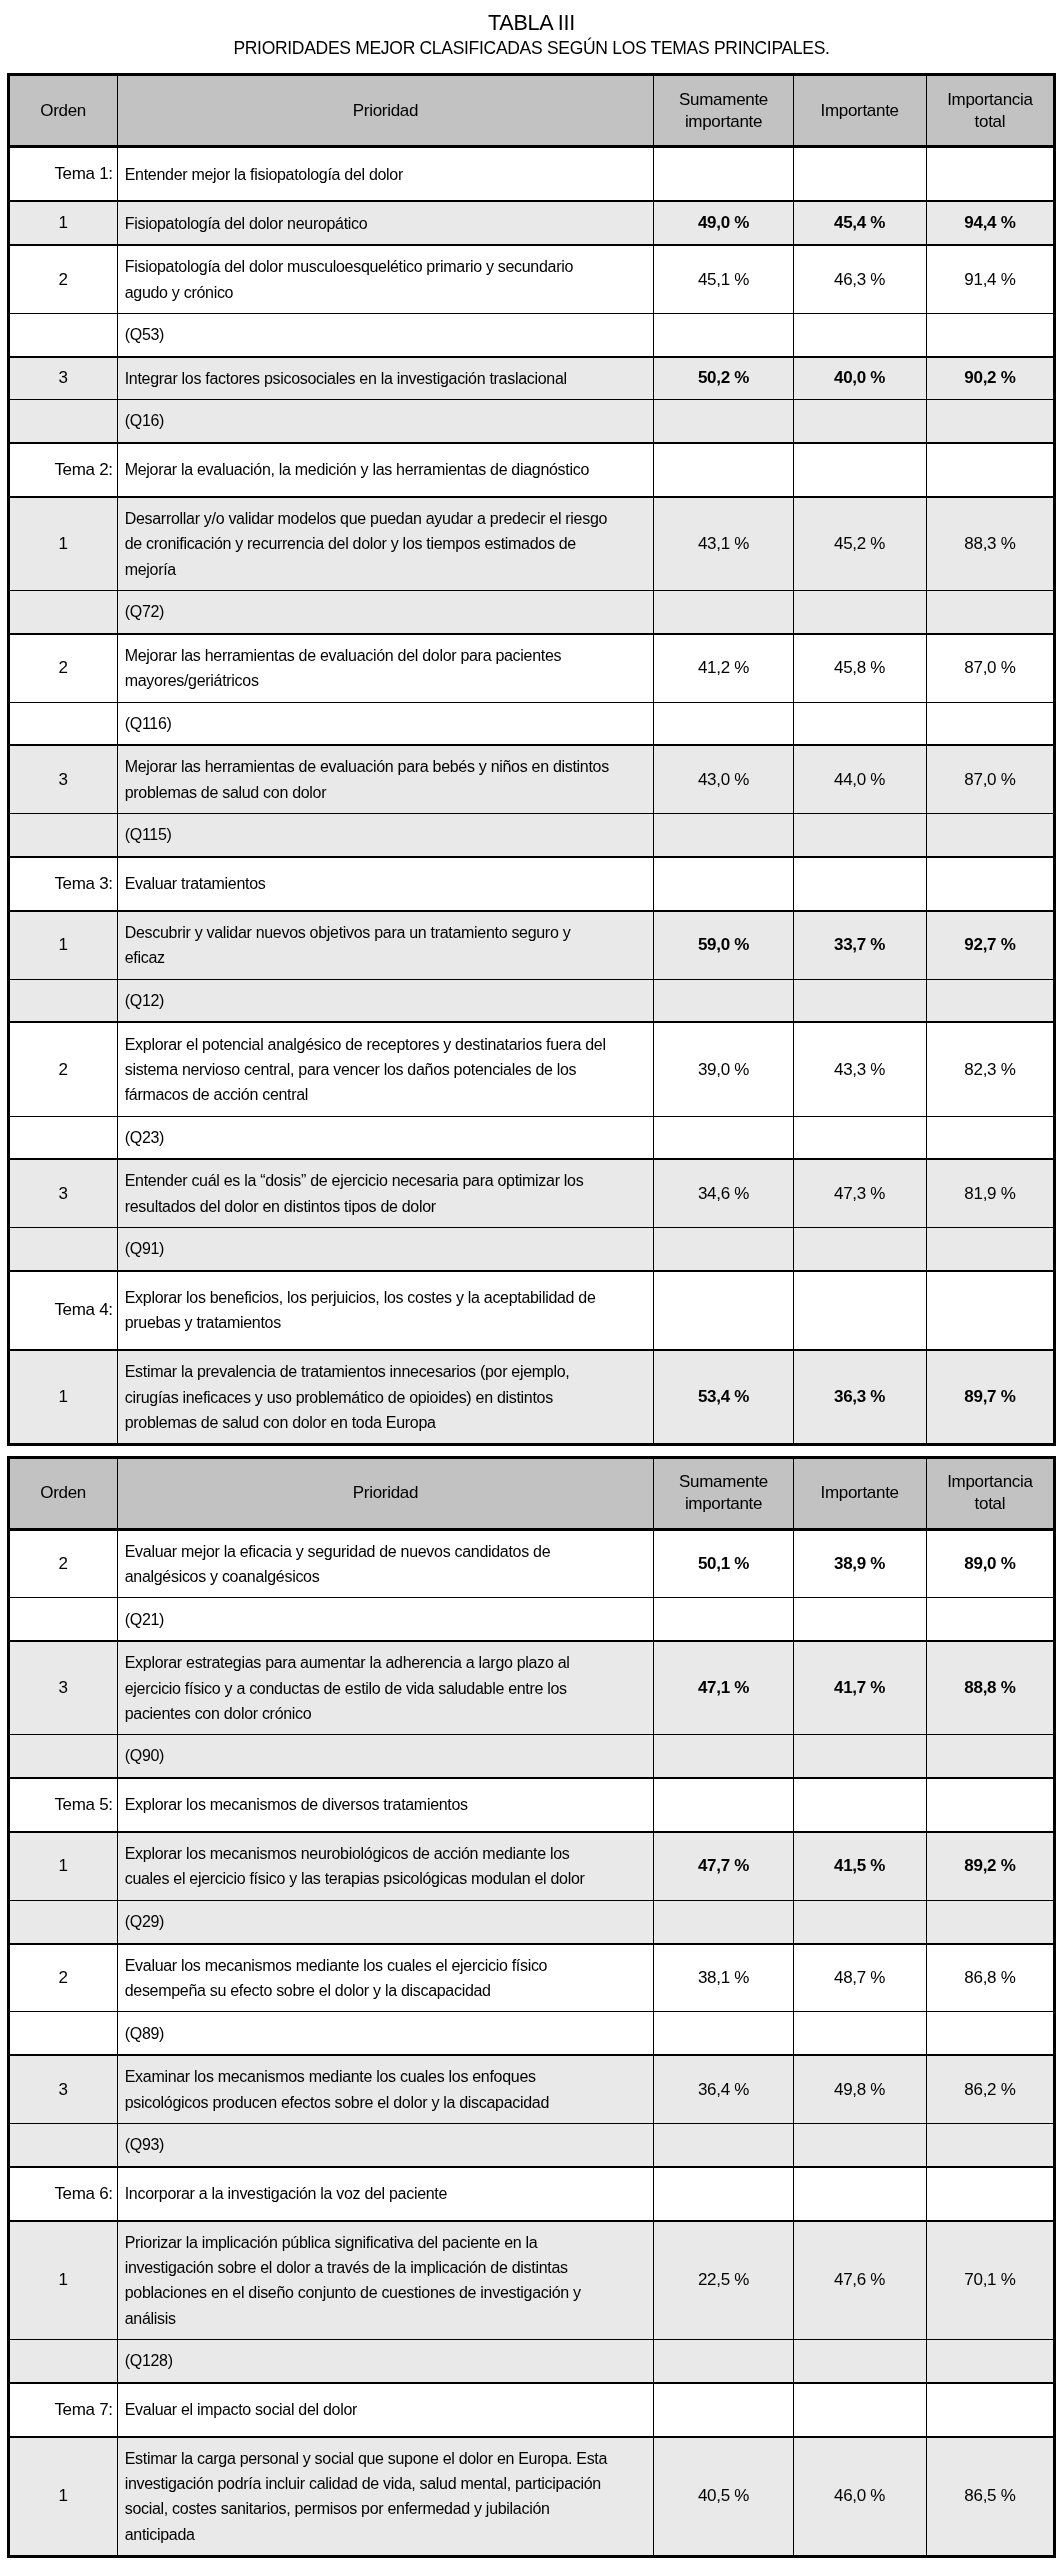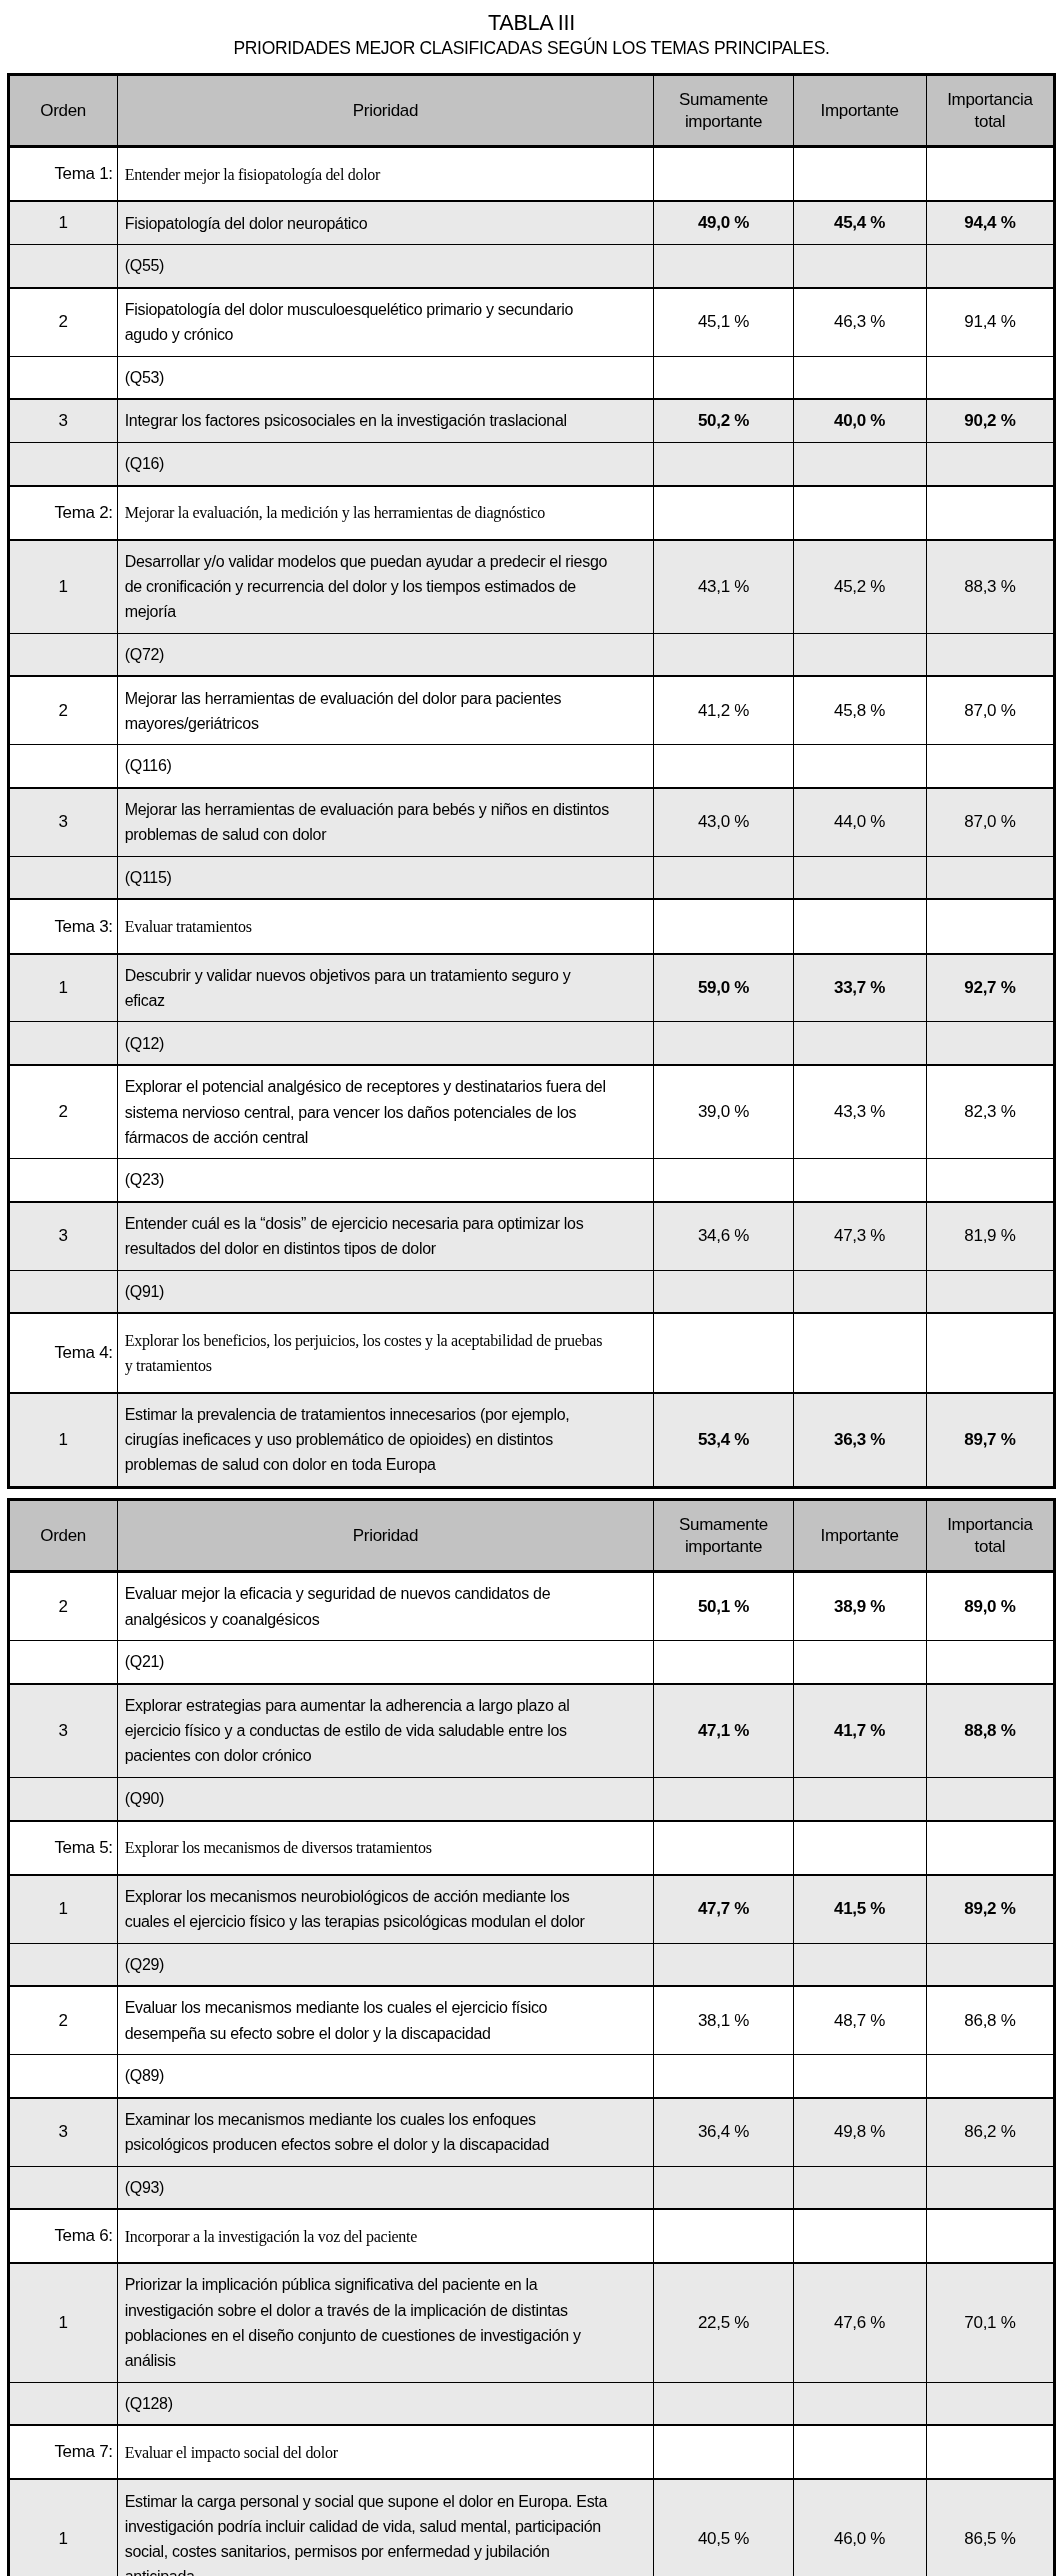--- a/index.html
+++ b/index.html
@@ -66,21 +66,21 @@
     text-align: center;
     font-size: 17px;
     padding: 7.2px 3.1px;
   }
   td.ptext {
     font-size: 16px;
     line-height: 1.58;
     padding: 8.2px 41px 8.2px 7.2px;
     text-align: left;
   }
-  tr.tema td.ptext { padding-top: 13.4px; padding-bottom: 13.4px; font-family: Liberation Serif, serif; }
+  tr.tema td.ptext { padding-top: 13.4px; padding-bottom: 13.4px; }
   tr.tema td.orden { font-size: 17px; padding-left: 44px; }
   tr.q td.ptext { padding-top: 8.2px; padding-bottom: 8.2px; }
   td.pct {
     text-align: center;
     font-size: 17px;
     padding: 7.2px 3.1px;
     white-space: nowrap;
   }
   tr.boldvals td.pct { font-weight: bold; }
 </style>
@@ -118,27 +118,20 @@
             <td class="pct"></td>
             <td class="pct"></td>
             <td class="pct"></td>
           </tr>
           <tr class="priority shaded band boldvals">
             <td class="orden">1</td>
             <td class="ptext">Fisiopatología del dolor neuropático</td>
             <td class="pct">49,0 %</td>
             <td class="pct">45,4 %</td>
             <td class="pct">94,4 %</td>
-          </tr>
-          <tr class="q shaded sub">
-            <td class="orden"></td>
-            <td class="ptext">(Q55)</td>
-            <td class="pct"></td>
-            <td class="pct"></td>
-            <td class="pct"></td>
           </tr>
           <tr class="priority band">
             <td class="orden">2</td>
             <td class="ptext">Fisiopatología del dolor musculoesquelético primario y secundario agudo y crónico</td>
             <td class="pct">45,1 %</td>
             <td class="pct">46,3 %</td>
             <td class="pct">91,4 %</td>
           </tr>
           <tr class="q sub">
             <td class="orden"></td>

